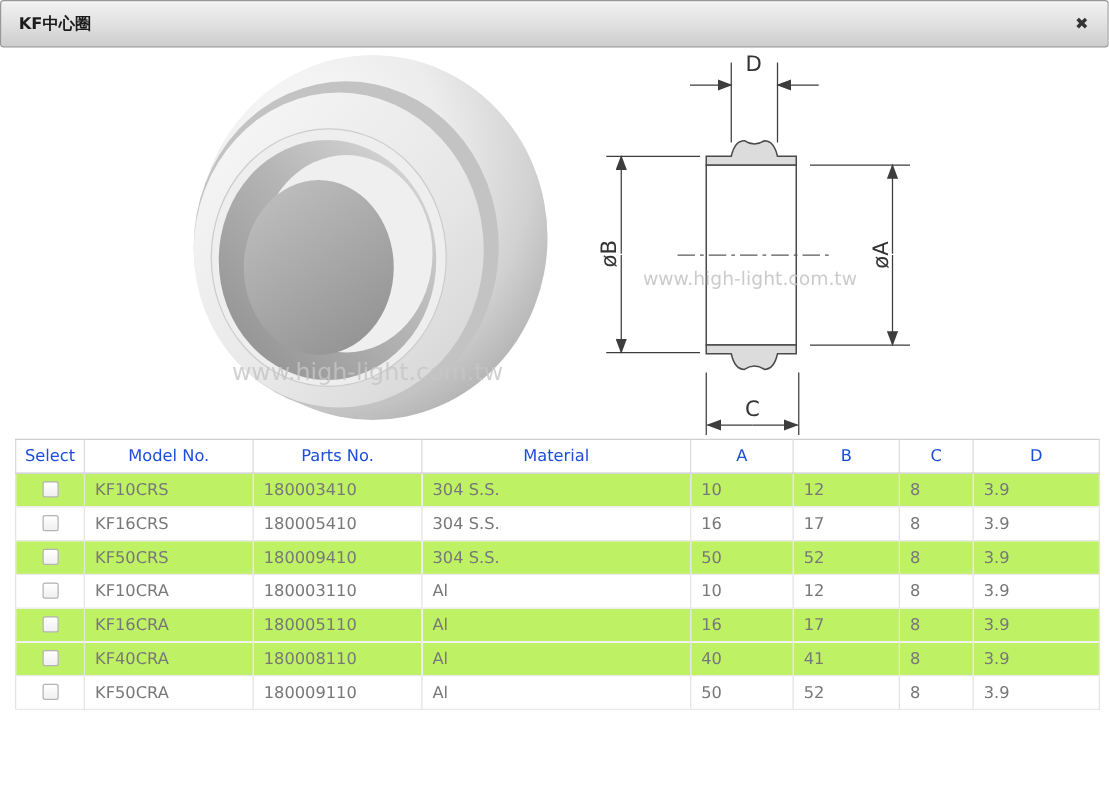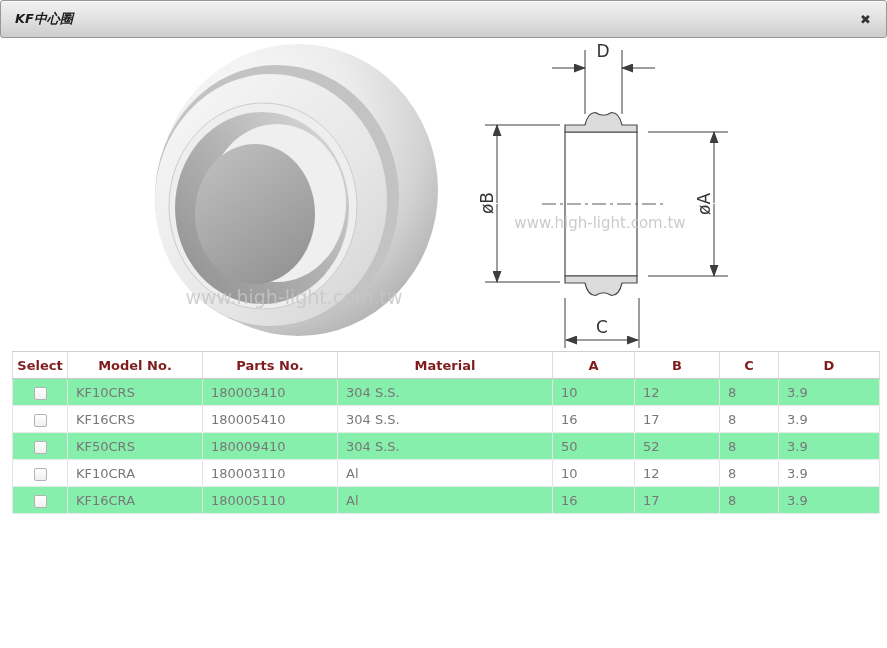--- a/index.html
+++ b/index.html
@@ -6,53 +6,53 @@
   body{
     width:887px;height:648px;position:relative;overflow:hidden;
     background:#fff;font-family:"DejaVu Sans","Liberation Sans",sans-serif;
   }
   
   .titlebar{
     position:absolute;top:0;left:0;width:885px;height:36px;
     border:1px solid #979797;border-radius:3px;
     background:linear-gradient(#f2f2f2,#e3e3e3 45%,#cdcdcd);
     box-shadow:inset 0 1px 0 #fafafa;
-    display:flex;align-items:center;justify-content:space-between;font-style:italic;
+    display:flex;align-items:center;justify-content:space-between;
   }
   .titlebar .title{font-size:13px;font-weight:bold;color:#1c1c1c;padding-left:14px;}
   .titlebar .close{
     font-size:13px;font-weight:bold;color:#333;padding-right:15px;cursor:pointer;line-height:1;
   }
   
   .photo{position:absolute;left:148px;top:42px;width:292px;height:296px;}
   .drawing{position:absolute;left:480px;top:40px;width:282px;height:312px;}
   .dimtext{font-size:17px;fill:#333;font-family:"DejaVu Sans",sans-serif;}
   .wm{fill:#c6c6c6;font-family:"DejaVu Sans",sans-serif;}
   
   .table-wrap{position:absolute;left:12px;top:351px;width:867px;}
   table.parts{
     border-collapse:collapse;table-layout:fixed;width:867px;
     font-size:13px;
   }
   col.c0{width:55px}col.c1{width:135px}col.c2{width:135px}col.c3{width:215px}
   col.c4{width:82px}col.c5{width:85px}col.c6{width:59px}col.c7{width:101px}
   table.parts th{
-    height:26px;font-weight:bold;color:#7f1d1d;
+    height:26px;font-weight:normal;color:#1d4ed8;
     background:#fff;border-top:1px solid #cfcfcf;border-bottom:1px solid #c9c9c9;
     border-left:1px solid #dcdcdc;border-right:1px solid #dcdcdc;
     padding:0 4px;white-space:nowrap;overflow:hidden;
   }
   table.parts td{
     height:26px;color:#787878;text-align:left;padding:0 0 0 8px;
     border-bottom:1px solid #e9e9e9;
     border-left:1px solid #e4e4e4;border-right:1px solid #e4e4e4;
     white-space:nowrap;overflow:hidden;
   }
   table.parts td.sel{text-align:center;padding:0;}
-  table.parts tr.alt td{background:#86efac;}
+  table.parts tr.alt td{background:#bef264;}
   input[type=checkbox]{
     -webkit-appearance:none;appearance:none;width:13px;height:13px;margin:0;
     border:1px solid #b3b3b3;border-radius:2px;background:linear-gradient(#fff,#f0f0f0);
     vertical-align:middle;cursor:pointer;
   }
 </style>
 </head>
 <body>
 
 <div class="titlebar">
@@ -217,15 +217,35 @@
         <tr class="alt">
           <td class="sel"><input type="checkbox" style=""></td>
           <td>KF16CRA</td>
           <td>180005110</td>
           <td>Al</td>
           <td>16</td>
           <td>17</td>
           <td>8</td>
           <td>3.9</td>
         </tr>
+        <tr class="alt">
+          <td class="sel"><input type="checkbox" style=""></td>
+          <td>KF40CRA</td>
+          <td>180008110</td>
+          <td>Al</td>
+          <td>40</td>
+          <td>41</td>
+          <td>8</td>
+          <td>3.9</td>
+        </tr>
+        <tr>
+          <td class="sel"><input type="checkbox" style=""></td>
+          <td>KF50CRA</td>
+          <td>180009110</td>
+          <td>Al</td>
+          <td>50</td>
+          <td>52</td>
+          <td>8</td>
+          <td>3.9</td>
+        </tr>
       </tbody>
   </table>
 </div>
 
 </body></html>

